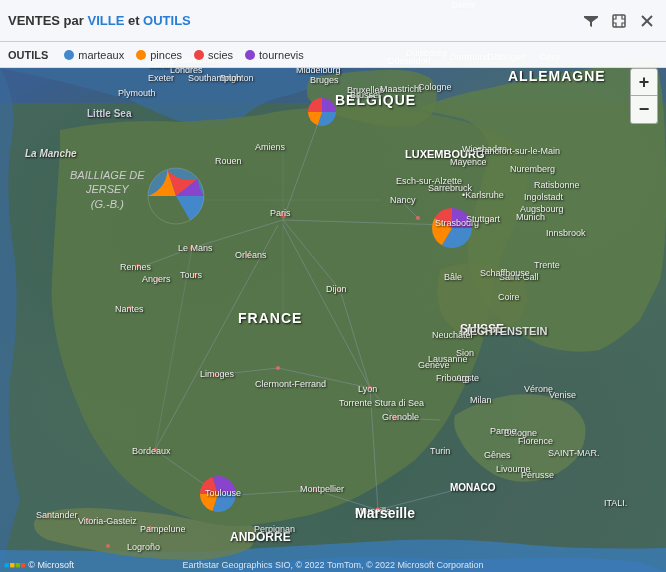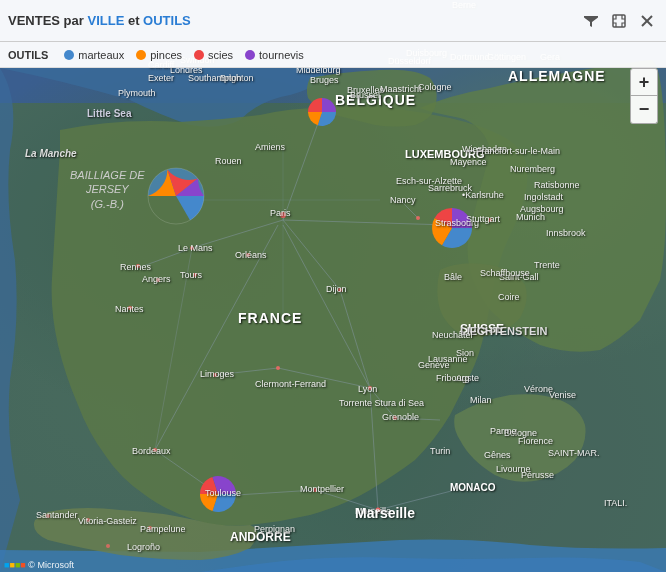--- a/index.html
+++ b/index.html
@@ -460,17 +460,18 @@
   <div class="map-label city" style="left:113px;top:542px;margin-left:14px;">Logroño</div>
   <div class="map-label city" style="left:148px;top:60px;">Cardiff</div>
   <div class="map-label city" style="left:180px;top:55px;">Swindon</div>
   <div class="map-label city" style="left:220px;top:73px;">Brighton</div>
   <div class="map-label city" style="left:188px;top:73px;">Southampton</div>
   <div class="map-label city" style="left:148px;top:73px;">Exeter</div>
   <div class="map-label city" style="left:118px;top:88px;">Plymouth</div>
 
   <div class="map-label" style="left:355px;top:505px;font-size:14px;font-weight:bold;color:#fff;">Marseille</div>
 
+  <div id="attribution">Earthstar Geographics SIO, © 2022 TomTom, © 2022 Microsoft Corporation</div>
   <div id="microsoft-logo">
     <span style="color:#00a4ef;">■</span><span style="color:#ffb900;">■</span><span style="color:#7fba00;">■</span><span style="color:#f25022;">■</span>
     <span>© Microsoft</span>
   </div>
 </div>
 
 </body></html>

